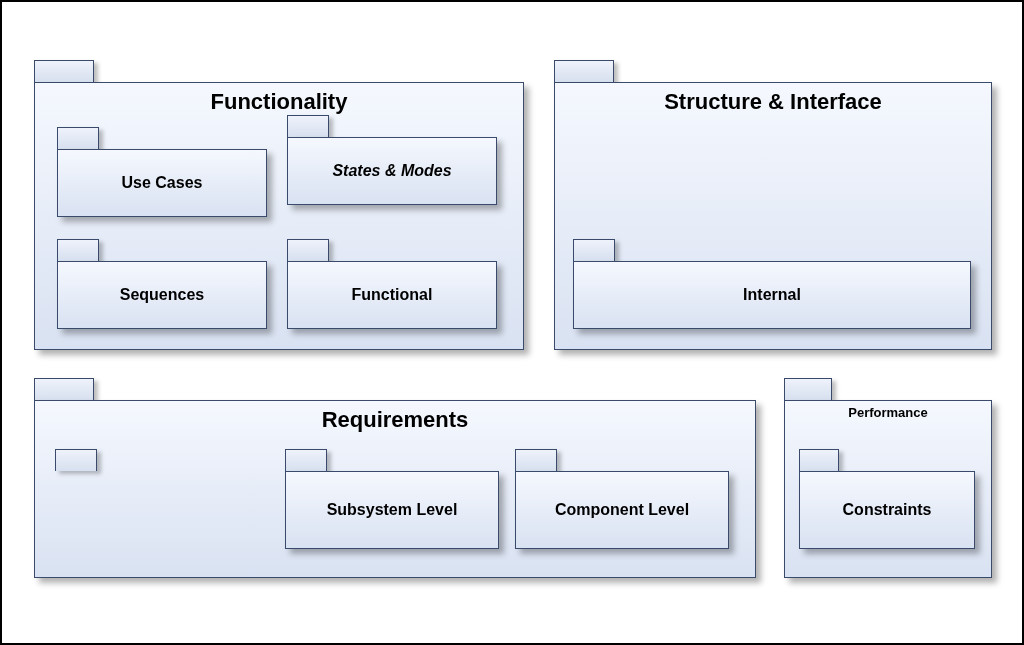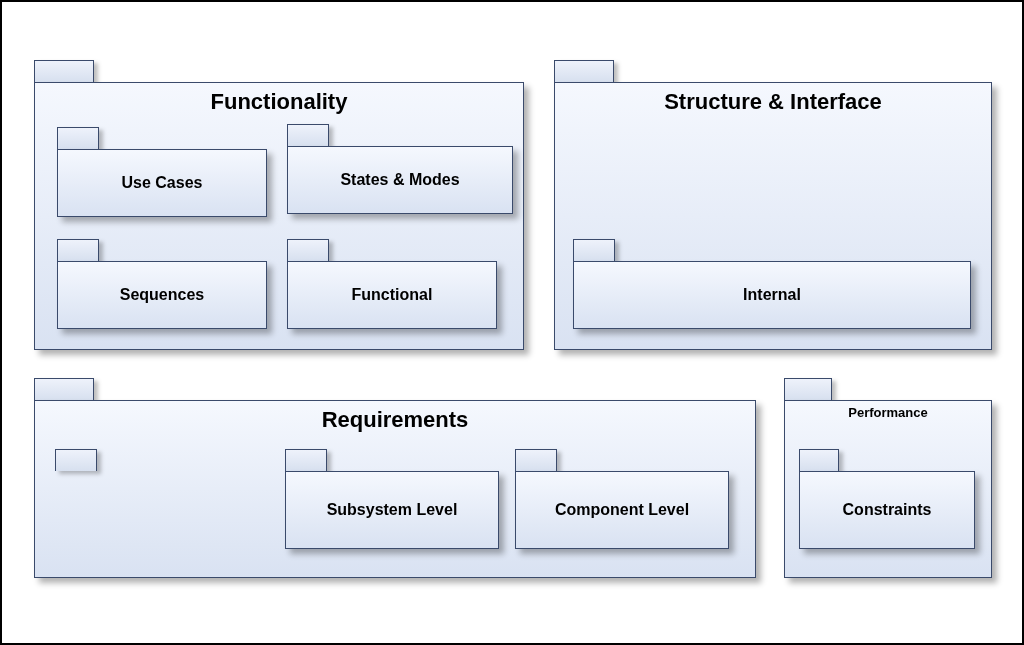--- a/index.html
+++ b/index.html
@@ -96,21 +96,21 @@
       <div class="pkg-body">
         <div class="pkg-label">Functionality</div>
 
         <div class="pkg pkg-inner" style="left:22px; top:44px; width:210px; height:90px;">
           <div class="pkg-tab" style="width:42px;"></div>
           <div class="pkg-body">
             <div class="pkg-label">Use Cases</div>
           </div>
         </div>
 
-        <div class="pkg pkg-inner" style="left:252px; top:41px; width:226px; height:90px;">
+        <div class="pkg pkg-inner" style="left:252px; top:32px; width:210px; height:90px;font-style:italic;">
           <div class="pkg-tab" style="width:42px;"></div>
           <div class="pkg-body">
             <div class="pkg-label">States &amp; Modes</div>
           </div>
         </div>
 
         <div class="pkg pkg-inner" style="left:22px; top:156px; width:210px; height:90px;">
           <div class="pkg-tab" style="width:42px;"></div>
           <div class="pkg-body">
             <div class="pkg-label">Sequences</div>

